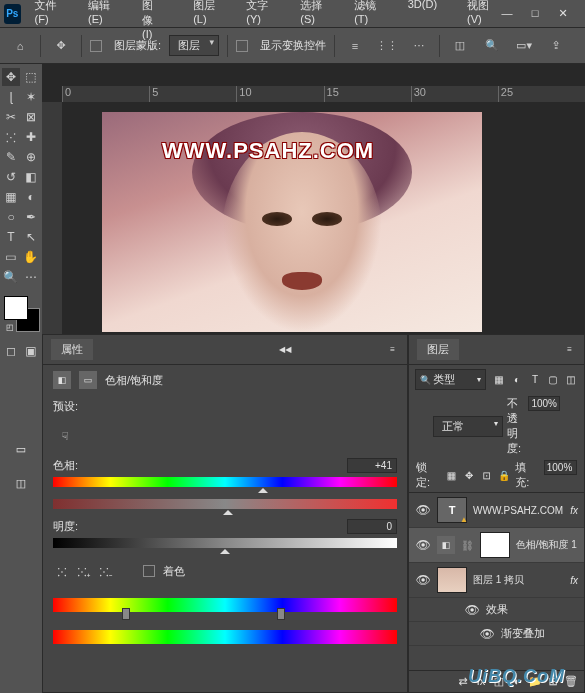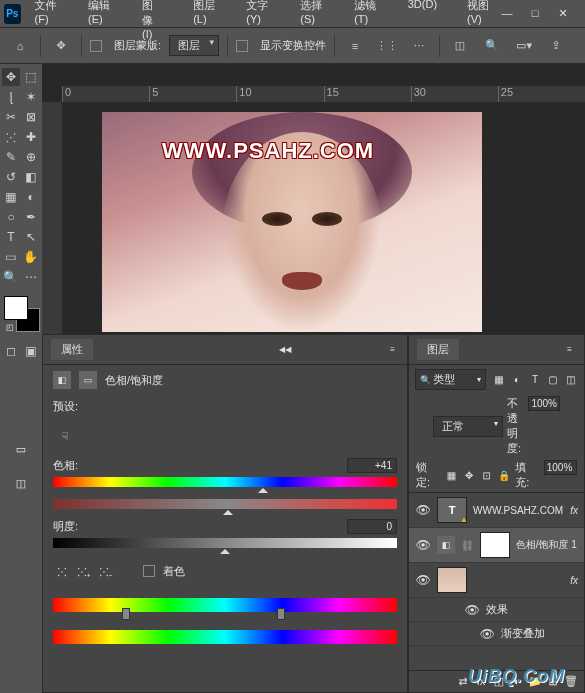--- a/index.html
+++ b/index.html
@@ -325,20 +325,21 @@
         <div class="layer sel">
           <span class="vis">👁</span>
           <span class="adj-ic">◧</span>
           <span class="link-ic">⛓</span>
           <span class="lthumb mask"></span>
           <span class="lname">色相/饱和度 1</span>
         </div>
         <div class="layer">
           <span class="vis">👁</span>
           <span class="lthumb face-t"></span>
+          <span class="lname">图层 1 拷贝</span>
           <span class="fx">fx</span>
         </div>
         <div class="layer sub">
           <span class="vis">👁</span>
           <span>效果</span>
         </div>
         <div class="layer sub2">
           <span class="vis">👁</span>
           <span>渐变叠加</span>
         </div>

